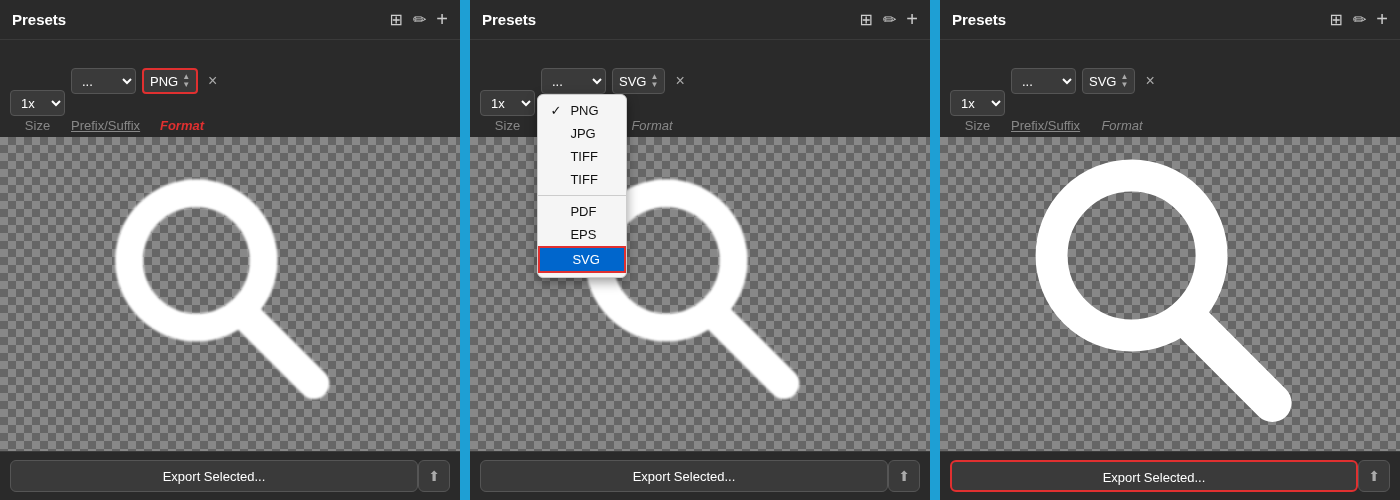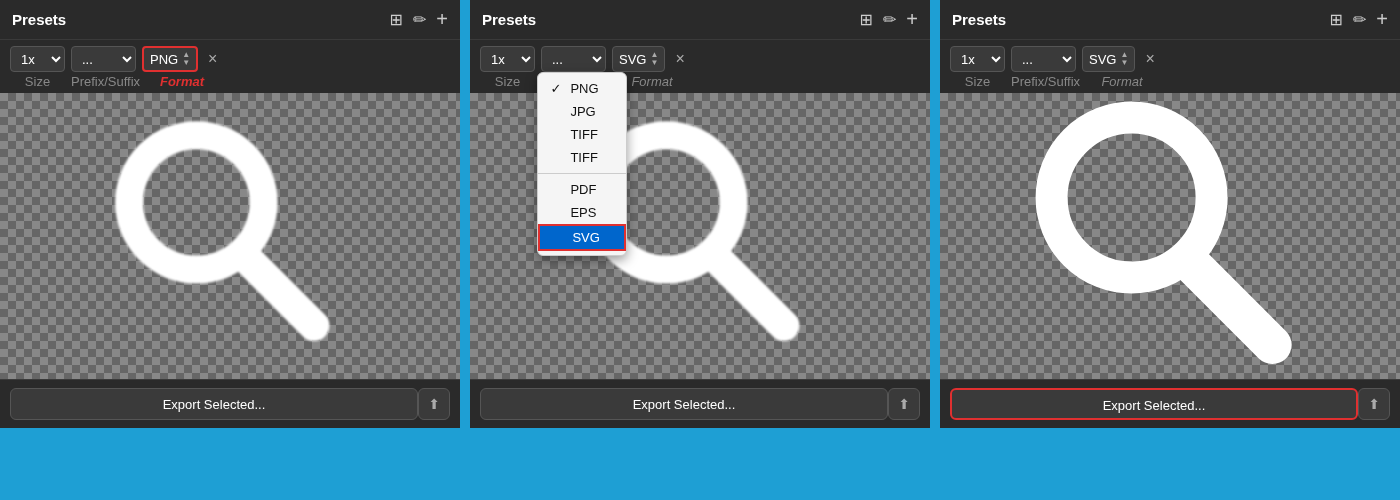--- a/index.html
+++ b/index.html
@@ -8,21 +8,21 @@
       height: 500px;
       display: flex;
       flex-direction: row;
       font-family: -apple-system, BlinkMacSystemFont, 'Helvetica Neue', Arial, sans-serif;
       background: #1e9fd4;
       overflow: hidden;
     }
 
     .panel {
       width: 460px;
-      height: 428px;
+      height: 500px;
       background: #2a2a2a;
       display: flex;
       flex-direction: column;
       flex-shrink: 0;
       justify-content: center;
     }
 
     .gap {
       width: 10px;
       height: 500px;
@@ -64,20 +64,21 @@
       border: 1px solid #555;
       border-radius: 4px;
       color: #fff;
       font-size: 13px;
       padding: 2px 6px;
       height: 26px;
       cursor: pointer;
     }
     .toolbar-select-size {
       width: 55px;
+      margin-top: 44px;
     }
     .toolbar-select-prefix {
       width: 65px;
     }
     .format-control {
       display: flex;
       flex-direction: column;
       align-items: center;
       position: relative;
     }
@@ -116,21 +117,21 @@
       font-size: 16px;
       cursor: pointer;
       margin-left: 4px;
     }
     .field-label {
       color: #888;
       font-size: 13px;
       text-align: center;
     }
     .field-label-size { width: 55px; }
-    .field-label-prefix { width: 65px; }
+    .field-label-prefix { width: 65px; text-decoration: underline; }
     .field-label-format { width: 80px; font-style: italic; }
 
     
     .canvas-area {
       flex: 1;
       position: relative;
       overflow: hidden;
     }
 
     

